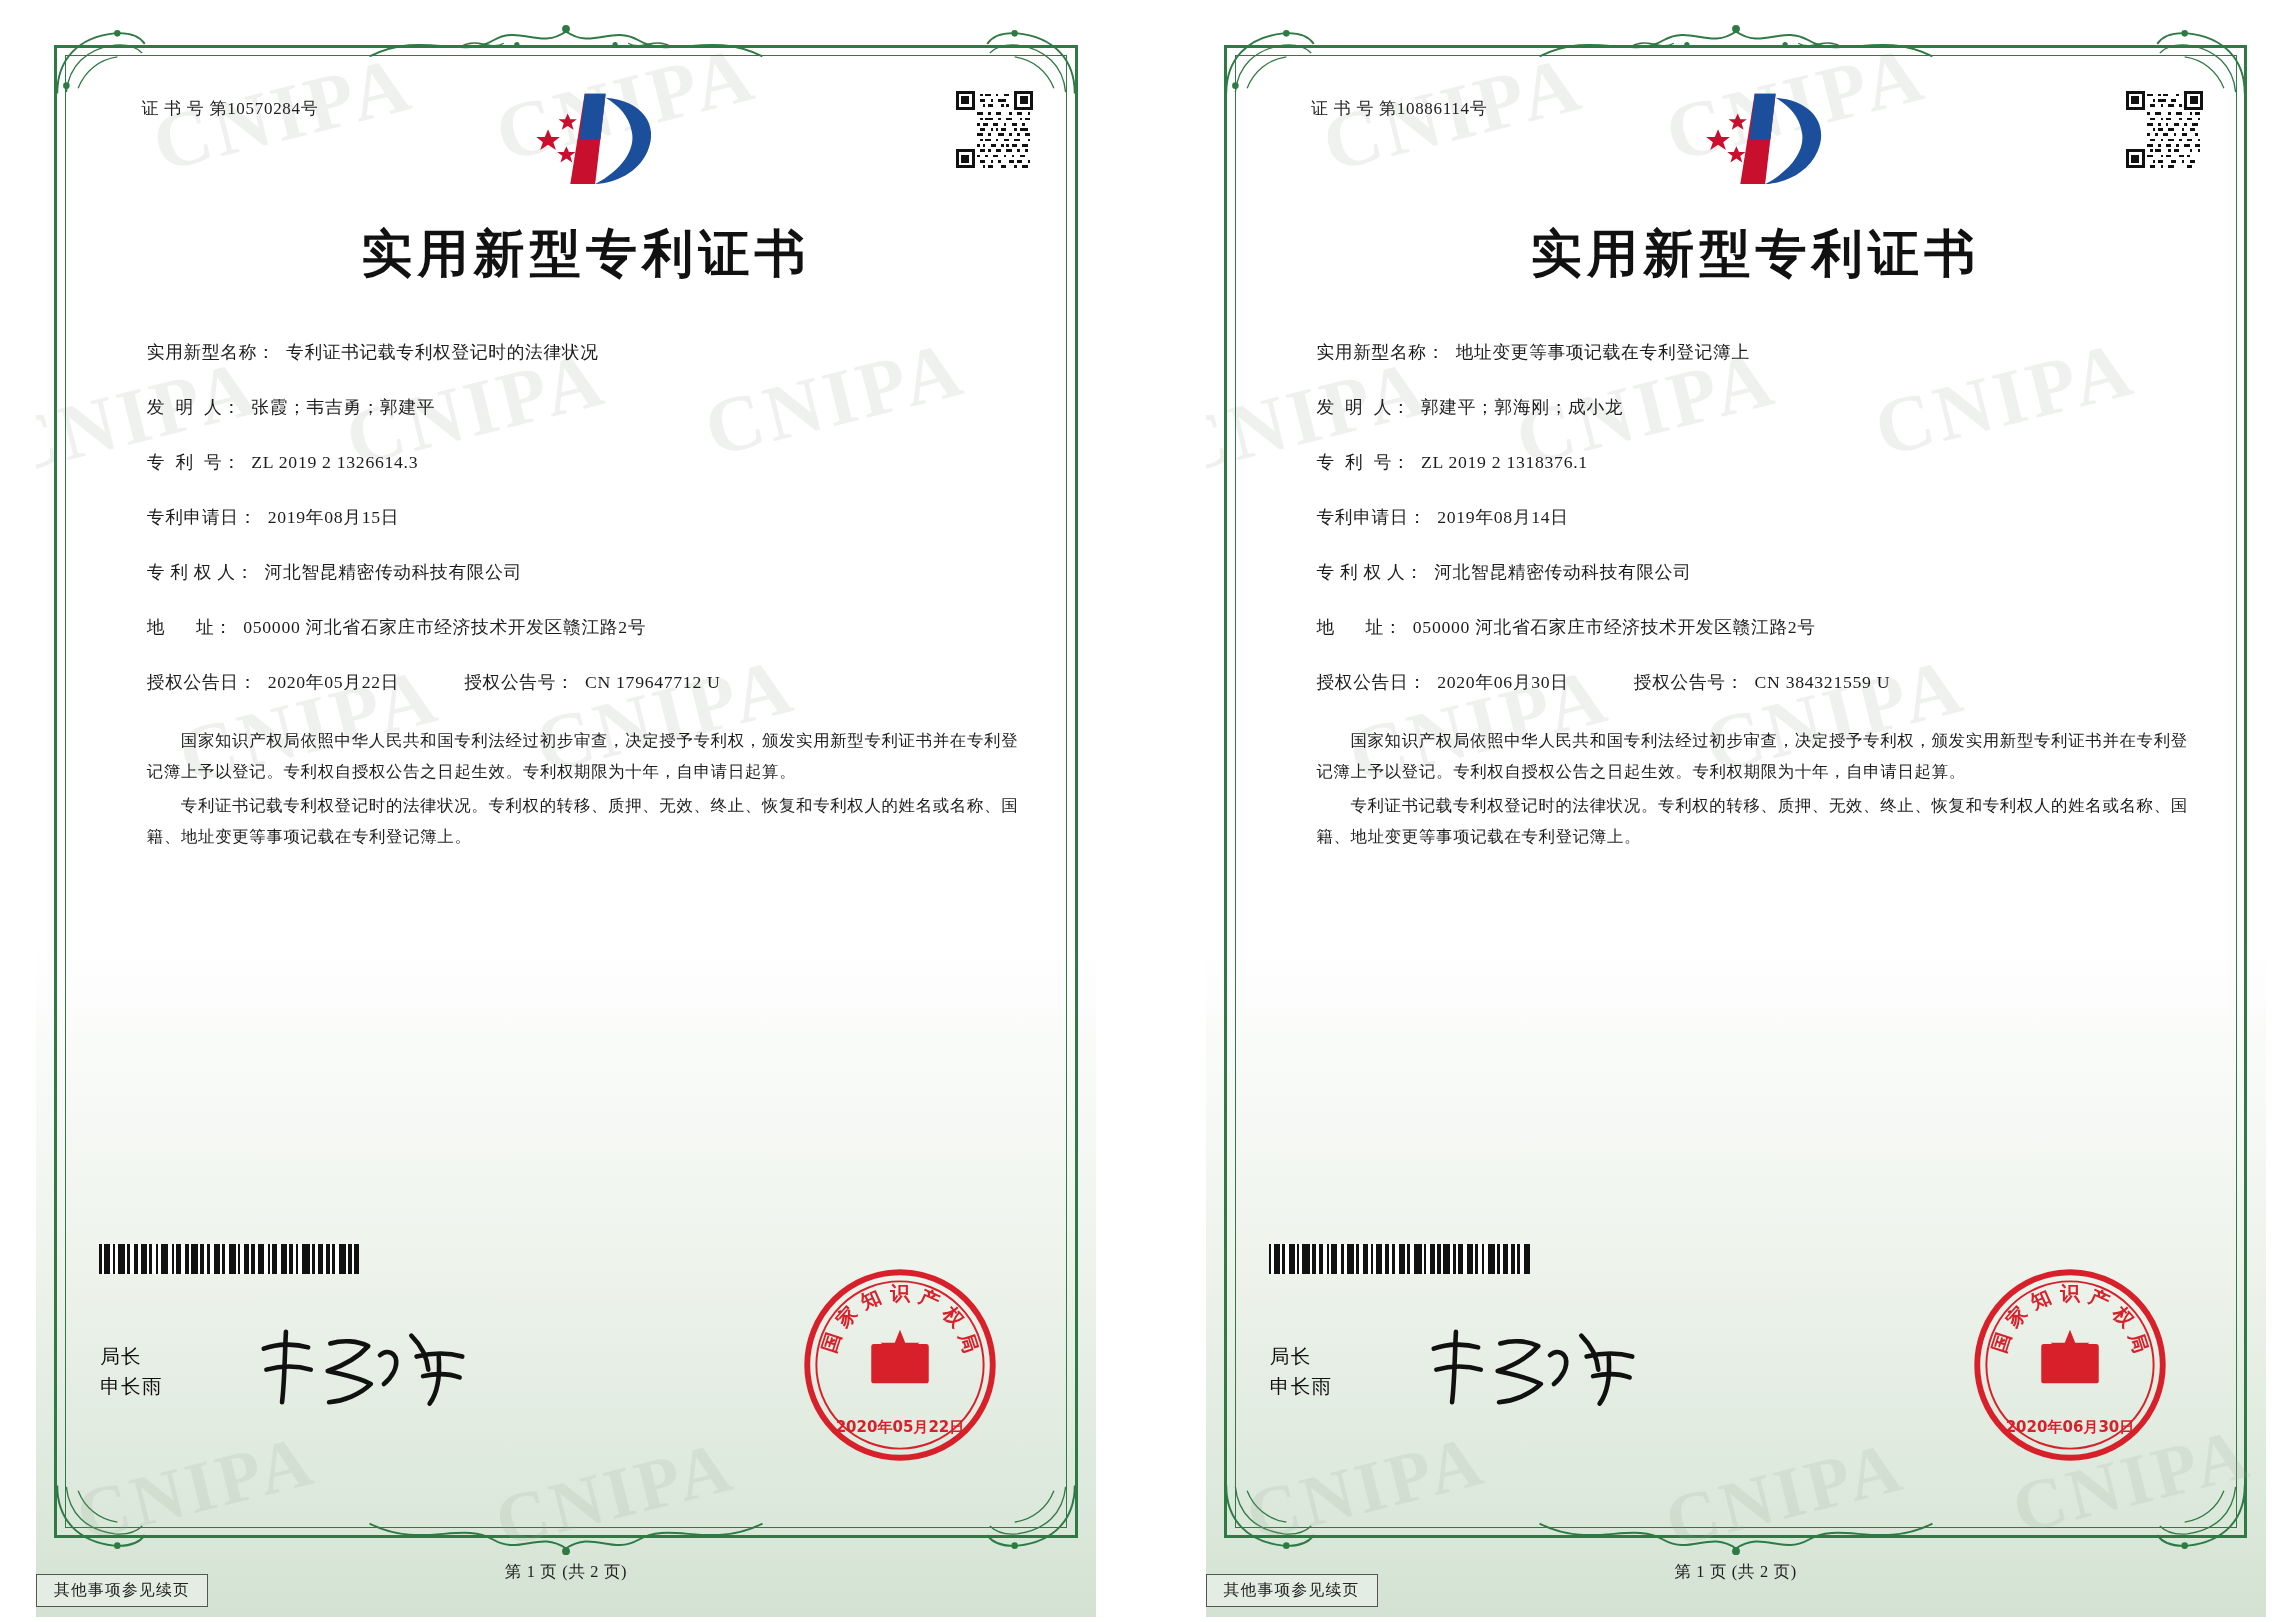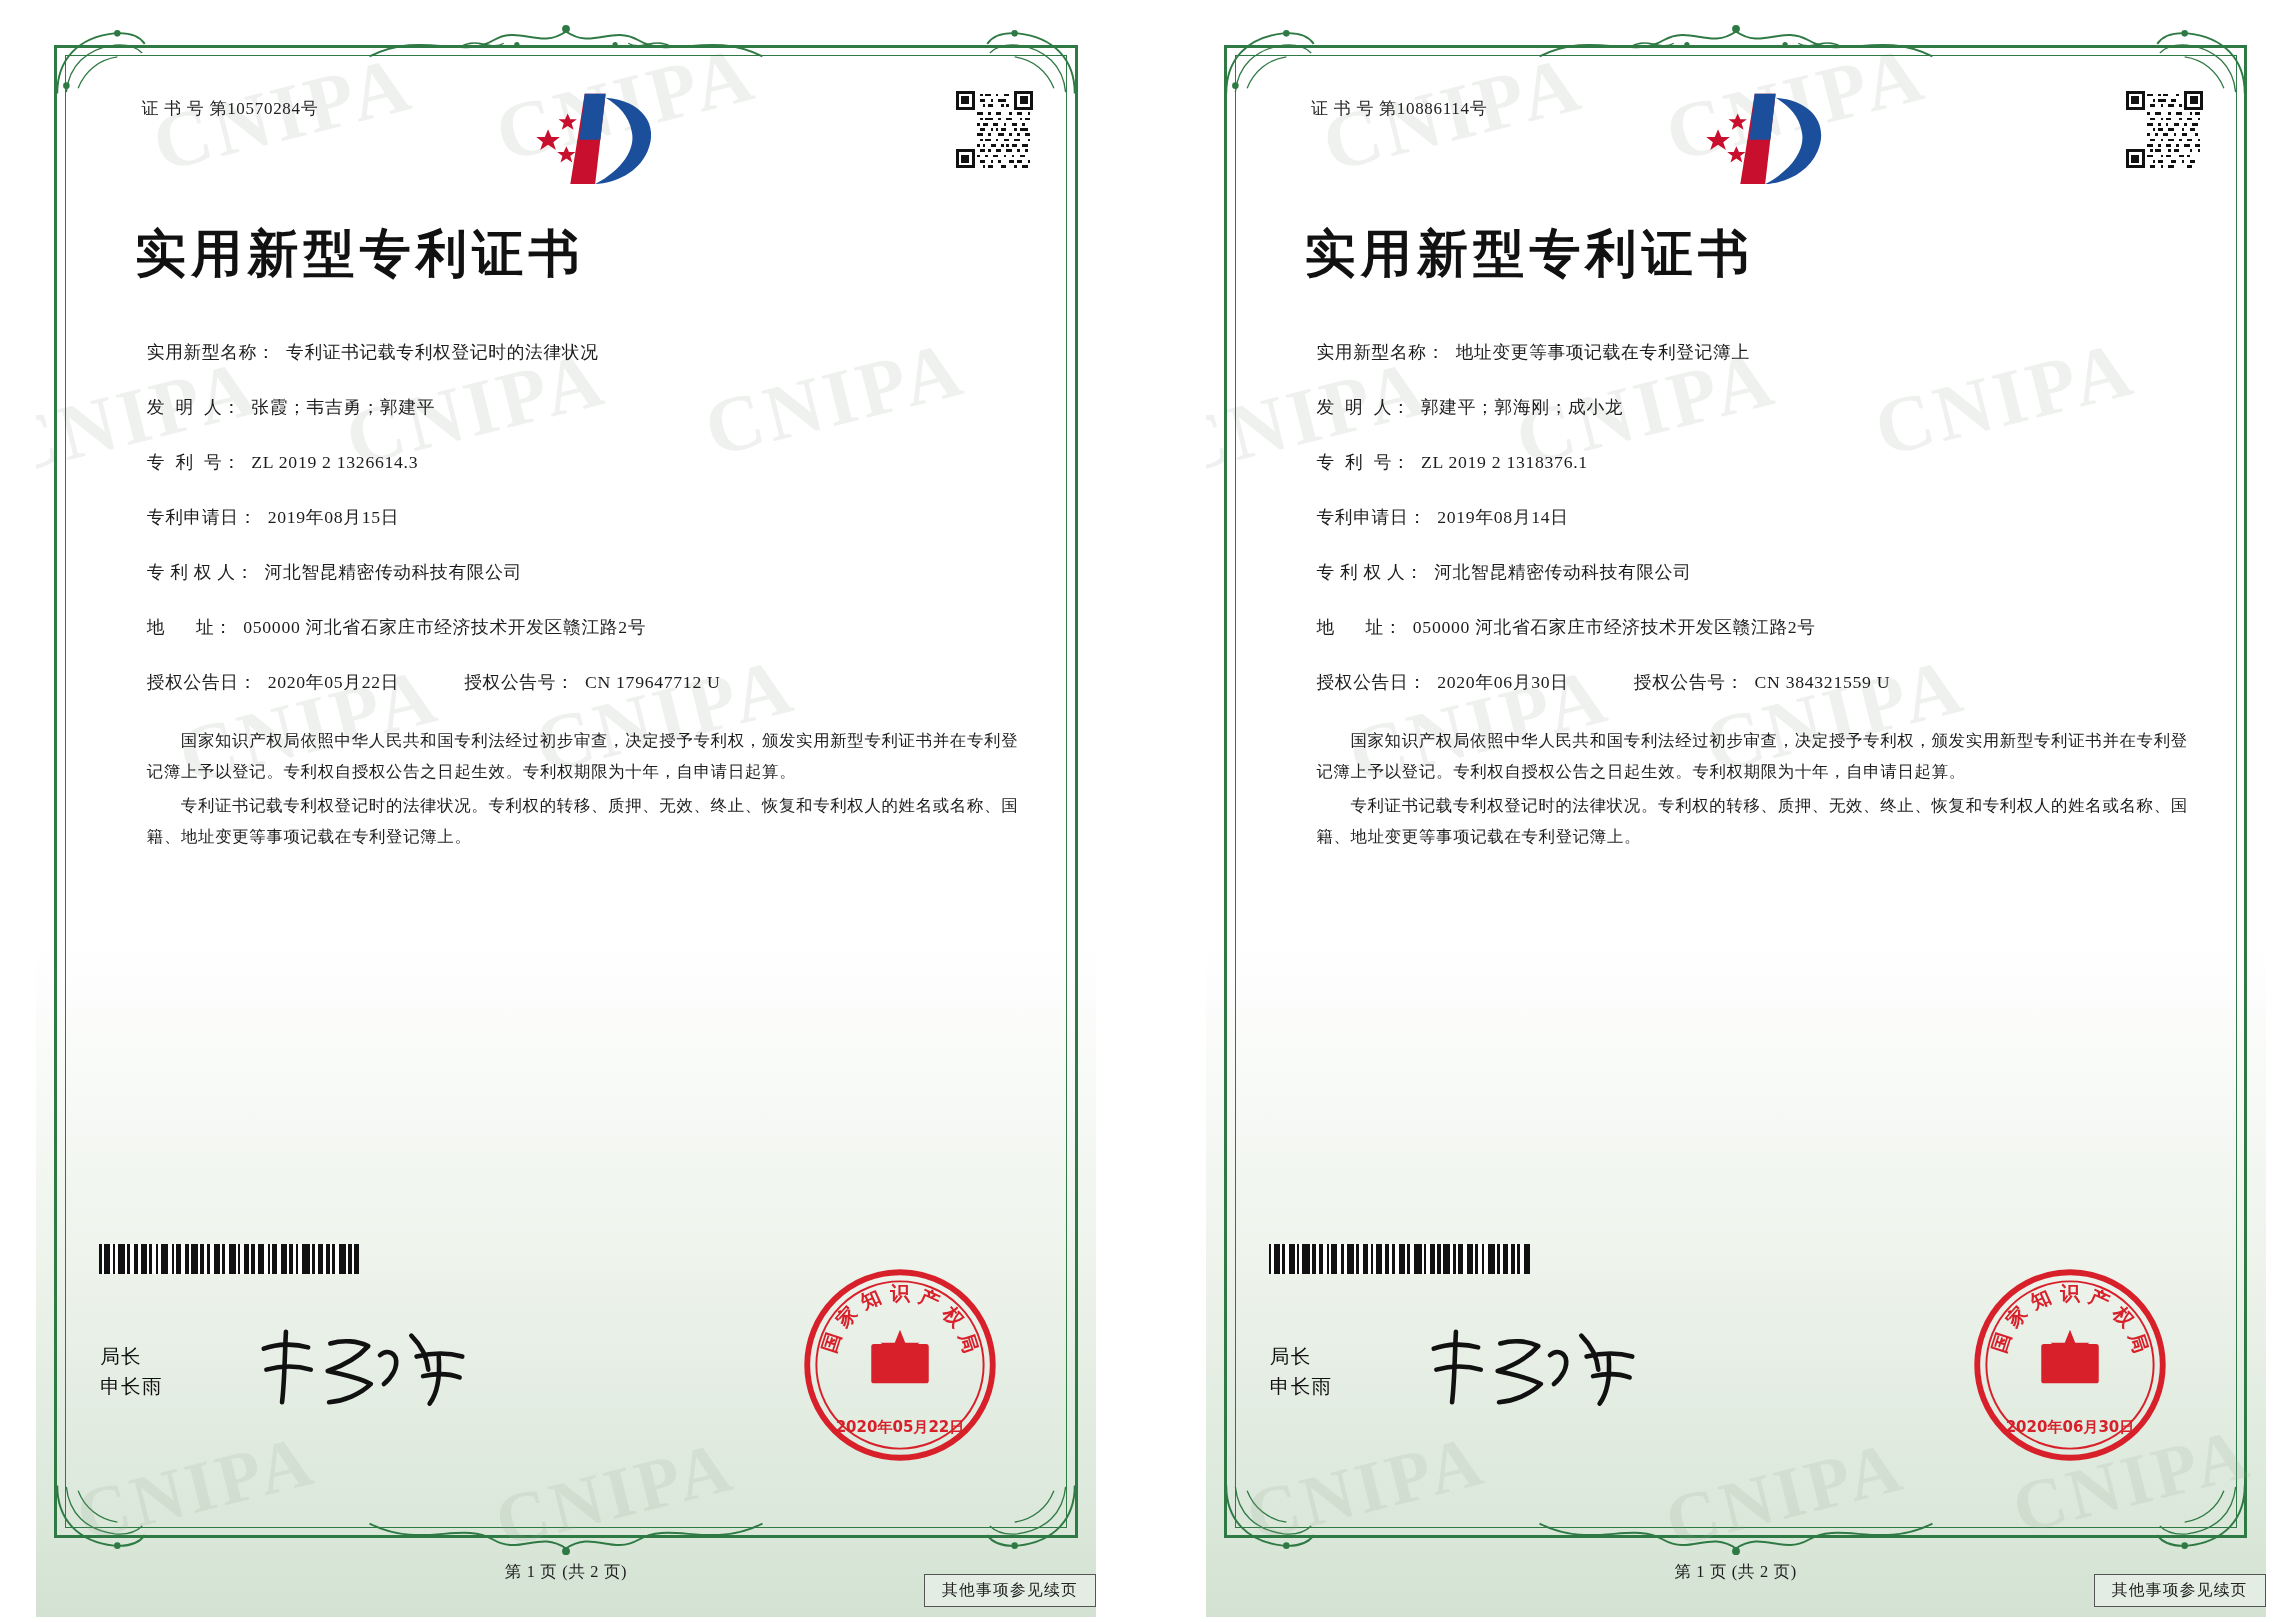--- a/index.html
+++ b/index.html
@@ -116,20 +116,21 @@
     width: 157px; height: 105px;
   }
   .qr {
     position: absolute;
     right: 3.9px; top: 5.2px;
     width: 77px; height: 77px;
   }
   .qr svg { display:block; }
 
   .title {
+    text-align: center;
     font-size: 51px;
     font-weight: bold;
     letter-spacing: 5.2px;
     color: #111;
     font-family: "DejaVu Sans", sans-serif;
     margin-top: 3.9px;
   }
 
   .fields {
     margin-top: 51px;
@@ -213,21 +214,21 @@
     left: 0; right: 0; bottom: 34px;
     text-align: center;
     font-size: 16.4px;
     color: #1c1c1c;
     font-family: "Liberation Serif", serif;
     letter-spacing: 0.7px;
   }
   .footnote {
     position: absolute;
     left: 0; right: 0; bottom: 9.2px;
-    text-align: right;
+    text-align: left;
   }
   .footnote span {
     display: inline-block;
     border: 0.7px solid #555;
     padding: 5.2px 17px;
     font-size: 15.7px;
     color: #222;
     font-family: "Liberation Serif", serif;
     letter-spacing: 1.3px;
     background: rgba(255,255,255,0.35);

